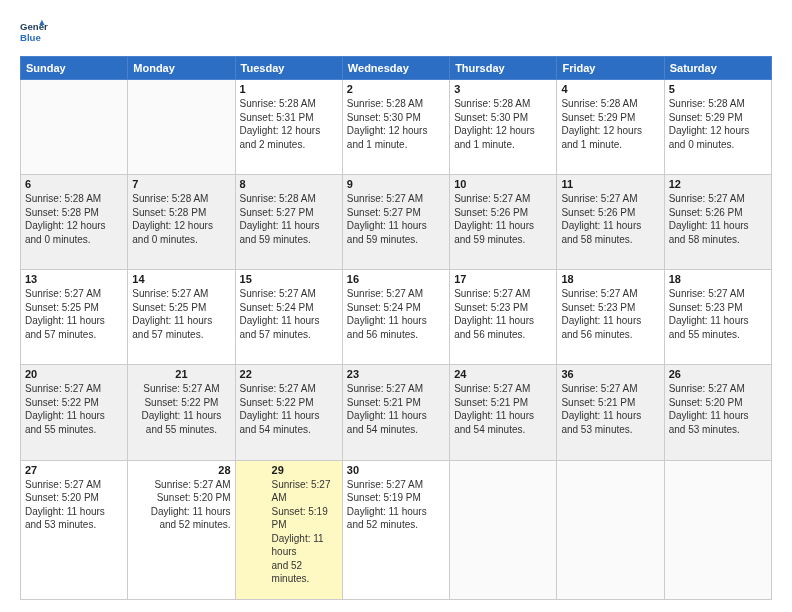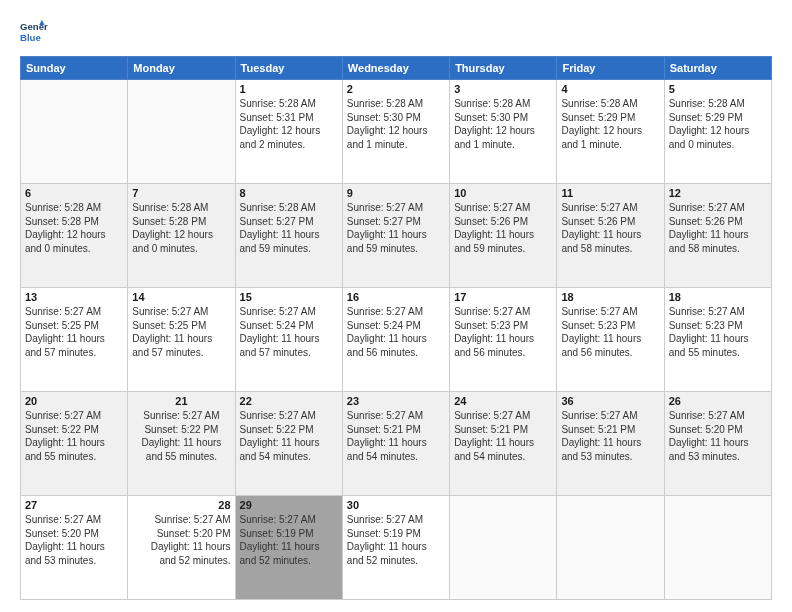--- a/index.html
+++ b/index.html
@@ -331,21 +331,21 @@
 Daylight: 11 hours
 and 53 minutes.</div>
           </td>
           <td style="background-color: rgb(255, 255, 255); text-align: right;">
             <span class="day-number">28</span>
             <div class="cell-text" style="white-space: pre-line;">Sunrise: 5:27 AM
 Sunset: 5:20 PM
 Daylight: 11 hours
 and 52 minutes.</div>
           </td>
-          <td style="background-color: #a3a3a3;">
+          <td style="background-color: #fef9c3; padding-left: 36px;">
             <span class="day-number">29</span>
             <div class="cell-text" style="white-space: pre-line;">Sunrise: 5:27 AM
 Sunset: 5:19 PM
 Daylight: 11 hours
 and 52 minutes.</div>
           </td>
           <td style="background-color: rgb(255, 255, 255);">
             <span class="day-number">30</span>
             <div class="cell-text" style="white-space: pre-line;">Sunrise: 5:27 AM
 Sunset: 5:19 PM

